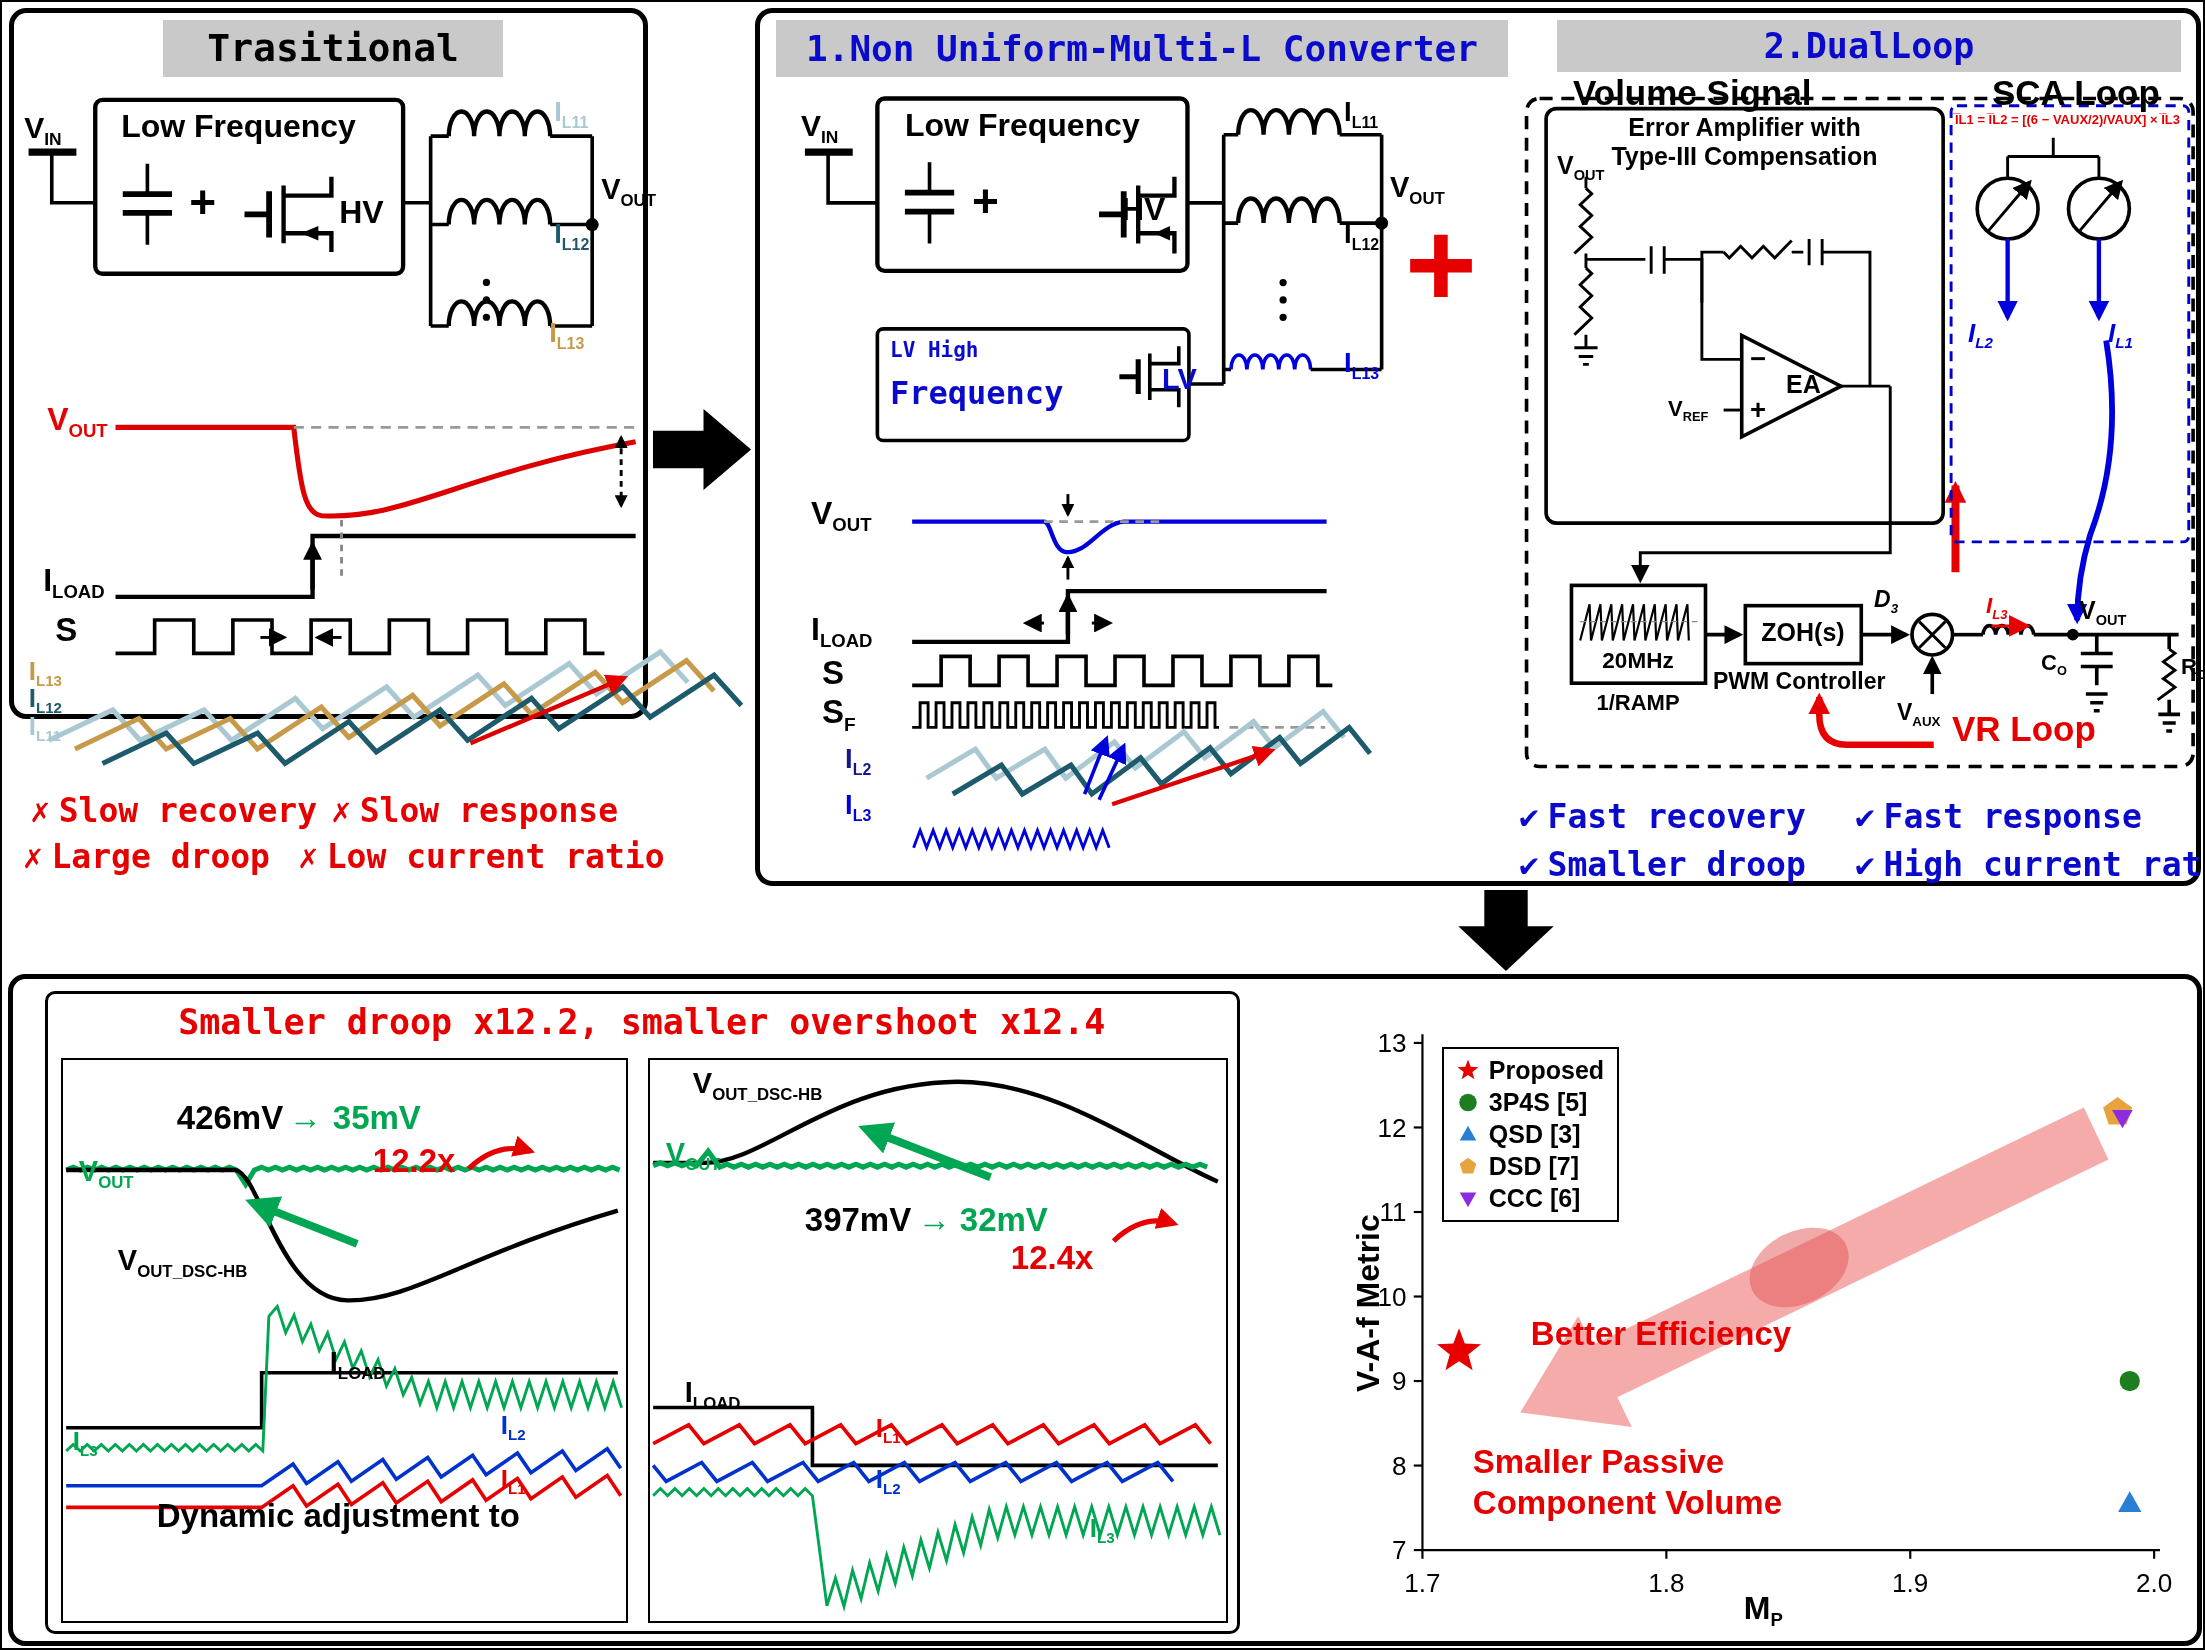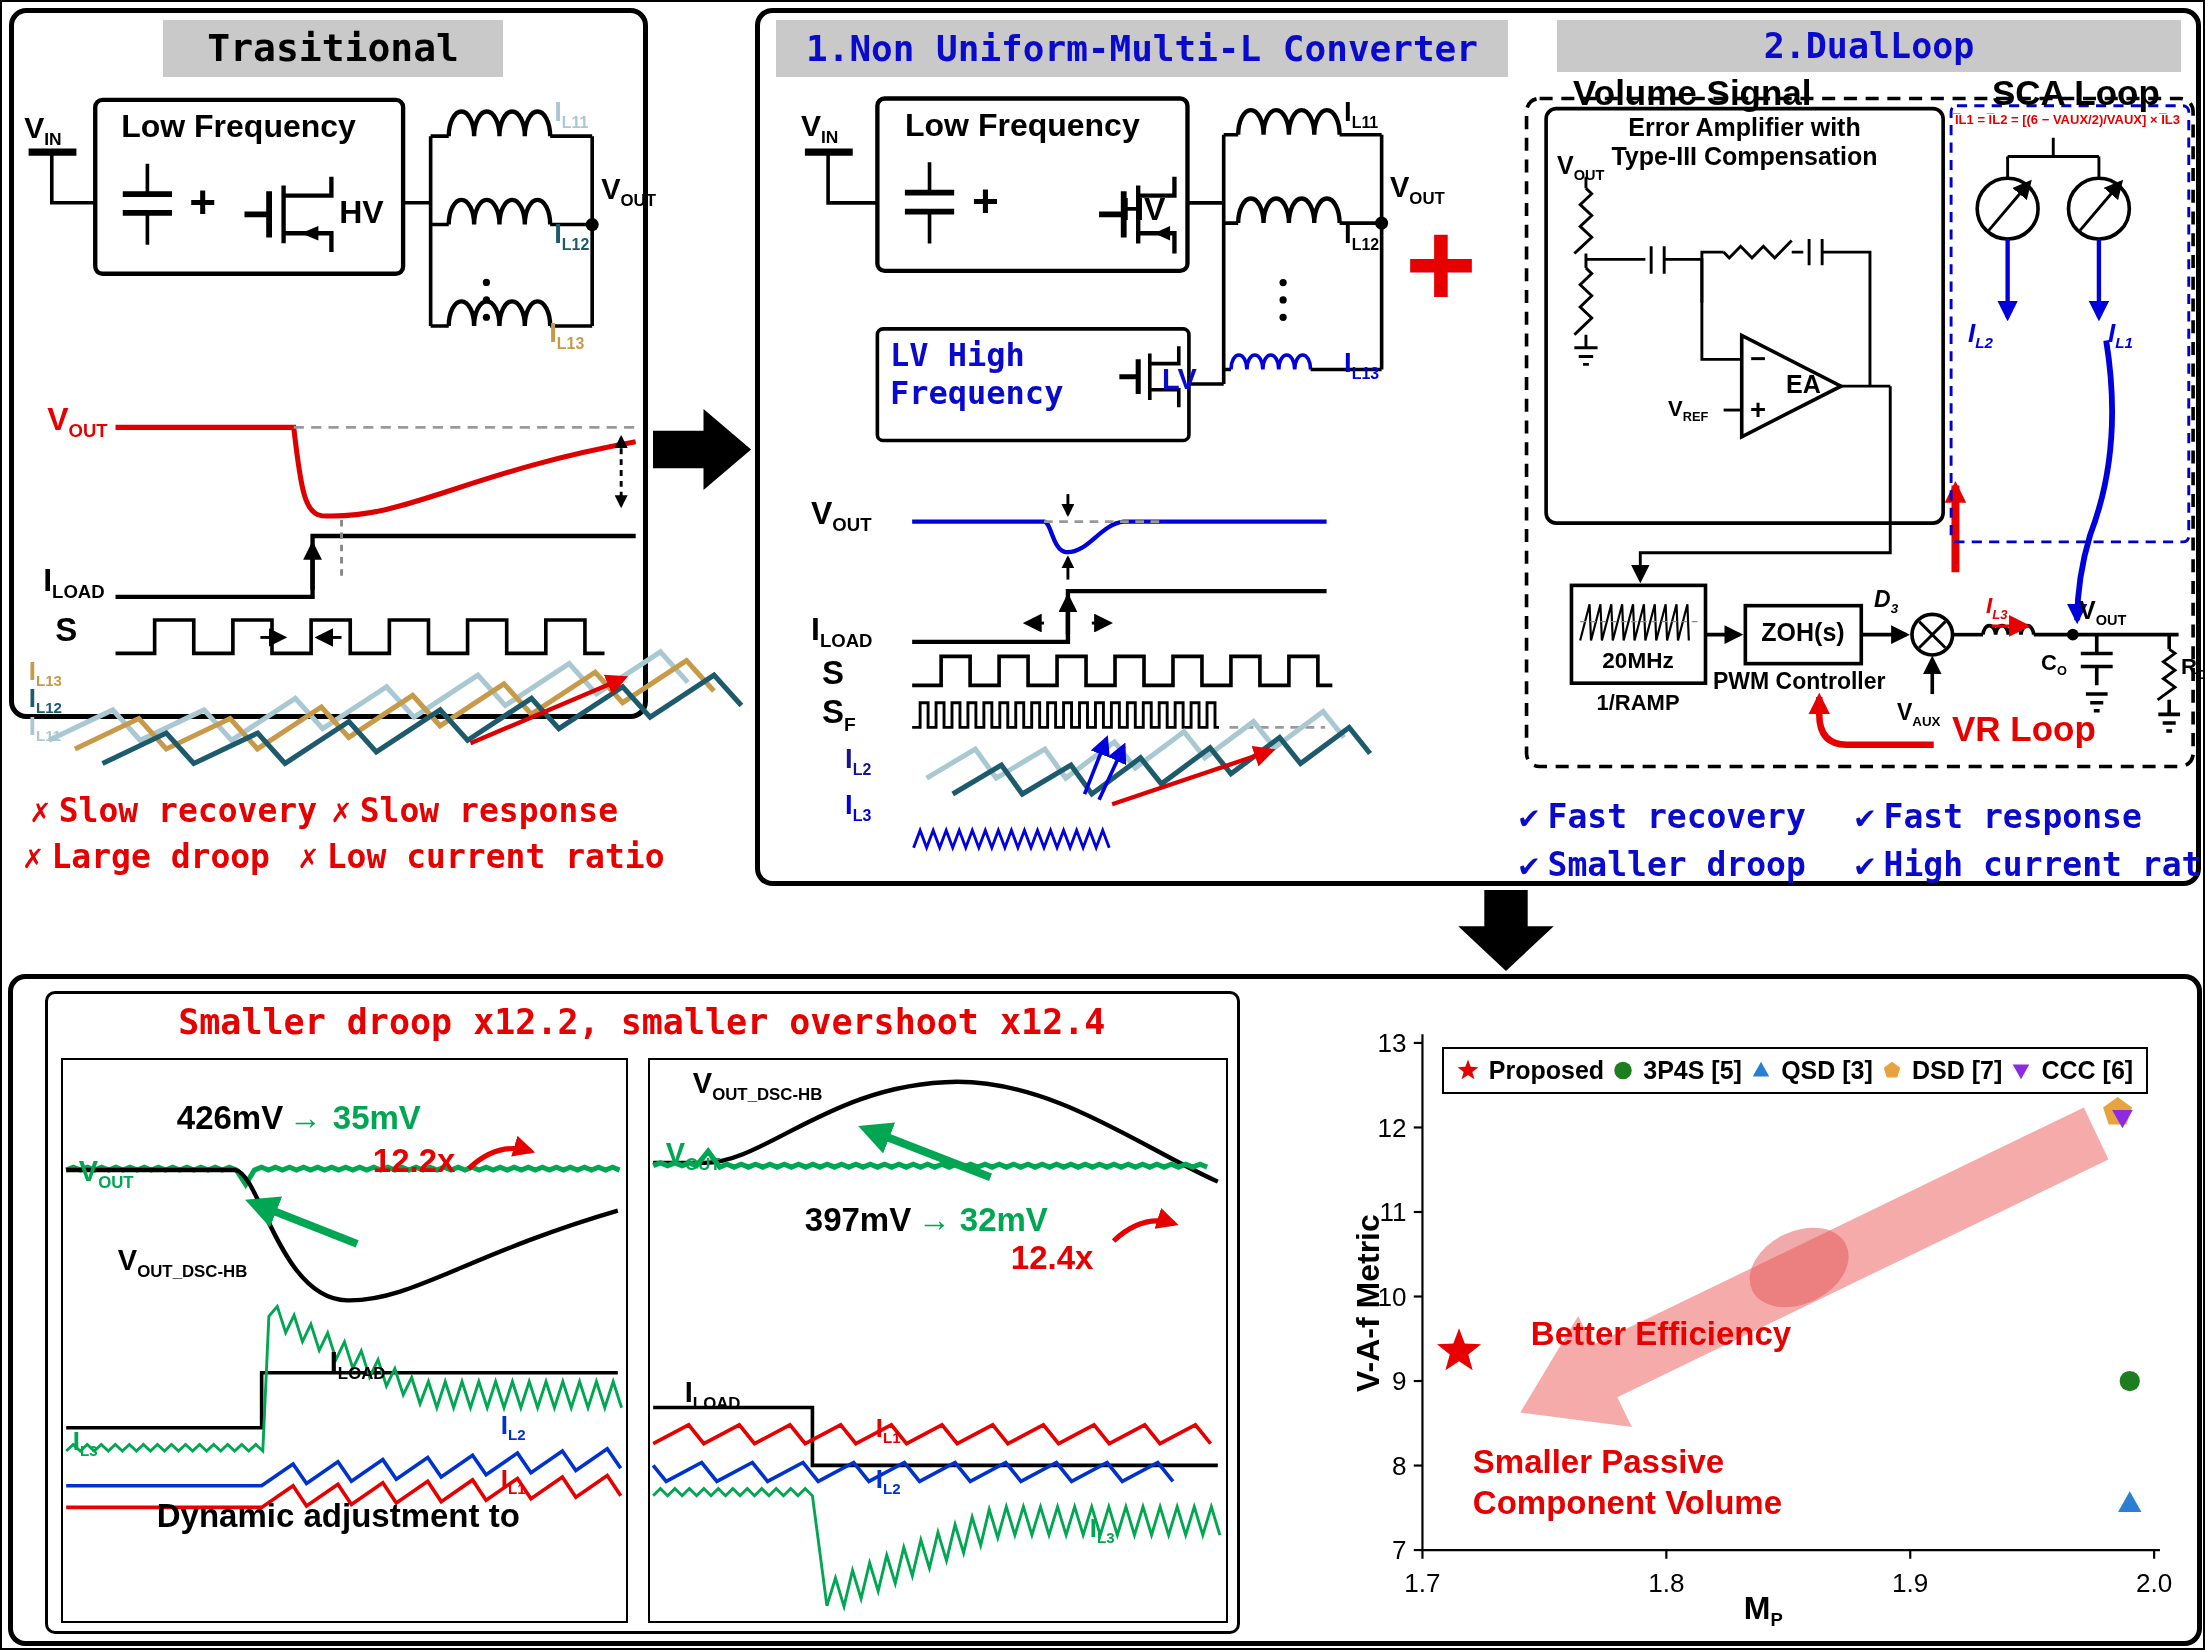--- a/index.html
+++ b/index.html
@@ -7,21 +7,21 @@
 .page{position:relative;width:2205px;height:1650px;background:#fff;border:2.9px solid #000;overflow:hidden;font-family:"Liberation Sans",sans-serif;}
 .panel{position:absolute;border:5px solid #000;border-radius:17.4px;background:#fff;}
 .box{position:absolute;border:3.6px solid #000;border-radius:10px;background:#fff;}
 .tbar{position:absolute;background:#c9c9c9;display:flex;align-items:center;justify-content:center;font-family:"DejaVu Sans Mono",monospace;font-weight:bold;white-space:nowrap;}
 .lbl{position:absolute;font-weight:bold;white-space:nowrap;line-height:1.05;color:#000;}
 .lbl sub{font-size:58%;}
 .mono{font-family:"DejaVu Sans Mono",monospace;}
 .red{color:#e60000}.blue{color:#0a0acc}.green{color:#00a651}.teal{color:#1d5a6b}
 .lblue{color:#a9c8d2}.tan{color:#c79a4a}.navy{color:#15158c}.bluet{color:#0000dd}.bluel{color:#0033cc}
 svg.g{position:absolute;overflow:visible;}
-.legend{position:absolute;border:2.2px solid #000;background:#fff;padding:7.2px 13px 7.2px 8.7px;display:flex;flex-direction:row;gap:2.9px;}
+.legend{position:absolute;border:2.2px solid #000;background:#fff;padding:7.2px 13px 7.2px 8.7px;display:flex;flex-direction:column;gap:2.9px;}
 .lrow{display:flex;align-items:center;gap:4.3px;font-weight:bold;font-size:25px;}
 .ctr{display:flex;justify-content:center;text-align:center;}
 </style>
 </head>
 <body>
 
 <div class="page">
 
 <svg width="0" height="0" style="position:absolute">
 <defs>
@@ -210,21 +210,21 @@
     <path d="M1822,300 L1878,234" stroke="#000" stroke-width="4" marker-end="url(#ah-k)"></path>
     <path d="M1722,312 V420" stroke="#0000dd" stroke-width="6" marker-end="url(#ah-b)"></path>
     <path d="M1848,312 V420" stroke="#0000dd" stroke-width="6" marker-end="url(#ah-b)"></path>
     <path d="M1858,452 Q1882,600 1836,720 Q1818,780 1818,838" stroke="#0000dd" stroke-width="8" fill="none" marker-end="url(#ah-b)"></path>
   </svg>
 
   <div class="lbl" style="left:41px;top:97px;font-size:30px;"><span>V</span><sub>IN</sub></div>
   <div class="lbl" style="left:145px;top:96px;font-size:32px;">Low Frequency</div>
   <div class="lbl" style="left:212px;top:164px;font-size:46px;">+</div>
   <div class="lbl" style="left:361px;top:180px;font-size:32px;">HV</div>
-  <div class="lbl mono blue" style="left:130px;top:326px;font-size:32px;">LV High</div>
+  <div class="lbl mono blue" style="left:130px;top:326px;font-size:21px;">LV High</div>
   <div class="lbl mono blue" style="left:130px;top:364px;font-size:32px;">Frequency</div>
   <div class="lbl blue" style="left:388px;top:351px;font-size:29px;margin-left:14px;">LV</div>
   <div class="lbl" style="left:584px;top:85px;font-size:27.5px;"><span>I</span><sub>L11</sub></div>
   <div class="lbl" style="left:584px;top:207px;font-size:27.5px;"><span>I</span><sub>L12</sub></div>
   <div class="lbl bluet" style="left:584px;top:336px;font-size:27.5px;"><span>I</span><sub>L13</sub></div>
   <div class="lbl" style="left:630px;top:159px;font-size:29px;"><span>V</span><sub>OUT</sub></div>
   <div class="lbl" style="left:51px;top:484px;font-size:32px;"><span>V</span><sub>OUT</sub></div>
   <div class="lbl" style="left:51px;top:600px;font-size:32px;"><span>I</span><sub>LOAD</sub></div>
   <div class="lbl" style="left:62px;top:643px;font-size:33px;">S</div>
   <div class="lbl" style="left:62px;top:682px;font-size:33px;"><span>S</span><sub>F</sub></div>

